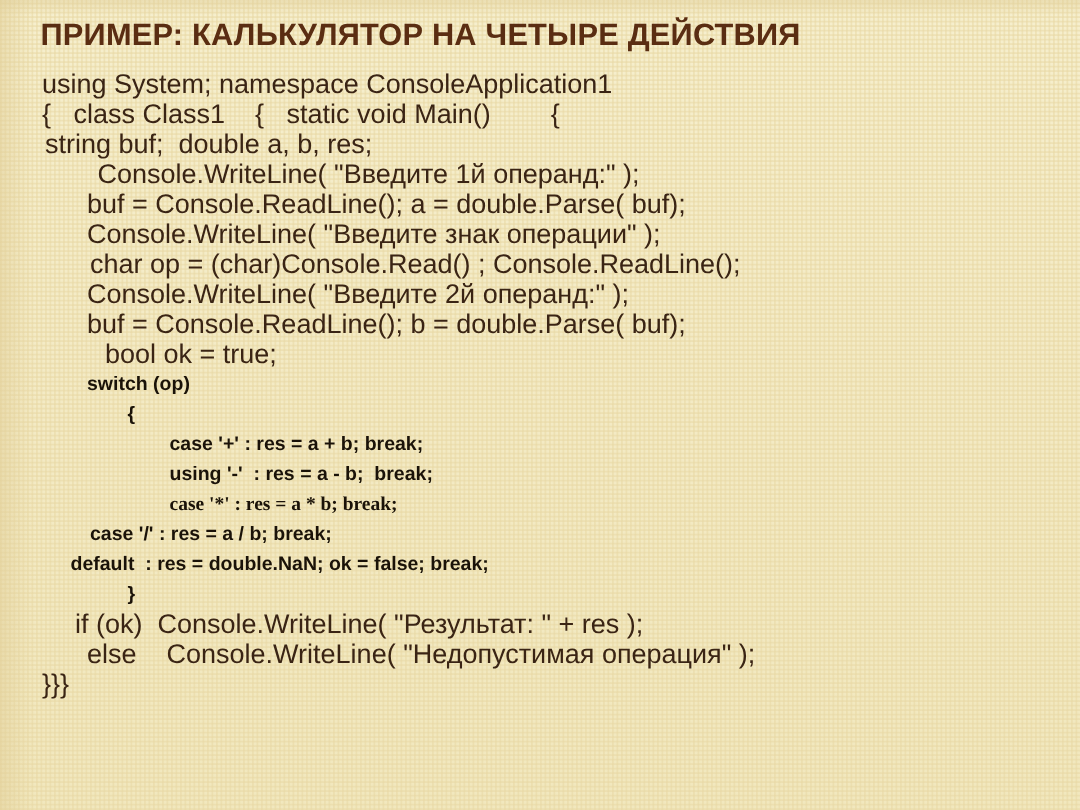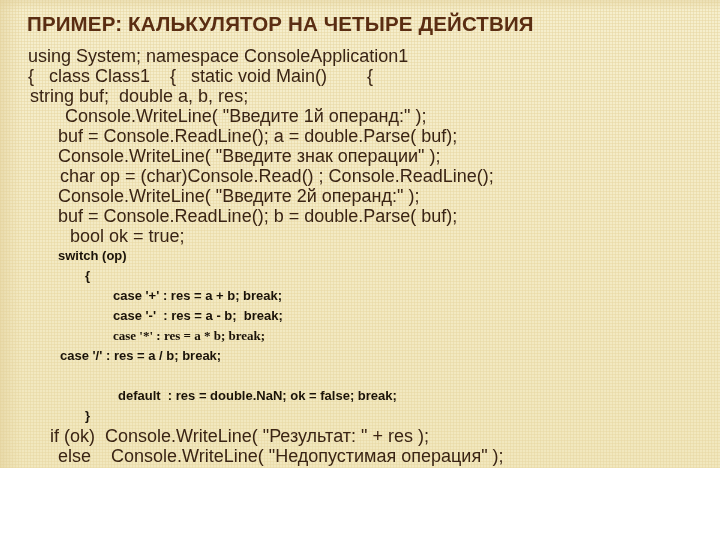--- a/index.html
+++ b/index.html
@@ -10,21 +10,21 @@
   body {
     width: 720px;
     height: 540px;
     overflow: hidden;
     font-family: "Liberation Sans", sans-serif;
   }
 
   #slide {
     position: relative;
     width: 720px;
-    height: 468px;
+    height: 540px;
     box-sizing: border-box;
     background-color: #f4ebc6;
     background-image:
       linear-gradient(0deg, rgba(232,216,164,0.55) 1px, rgba(0,0,0,0) 1px),
       linear-gradient(90deg, rgba(232,216,164,0.55) 1px, rgba(0,0,0,0) 1px),
       linear-gradient(180deg, rgba(246,239,206,0.9) 0%, rgba(243,234,196,0.55) 45%, rgba(240,230,186,0.7) 100%);
     background-size: 3px 3px, 3px 3px, 100% 100%;
     overflow: hidden;
   }
 
@@ -102,23 +102,23 @@
       <div class="code-line" style="padding-left: 65px;">Console.WriteLine( "Введите 1й операнд:" );</div>
       <div class="code-line" style="padding-left: 58px;">buf = Console.ReadLine(); a = double.Parse( buf);</div>
       <div class="code-line" style="padding-left: 58px;">Console.WriteLine( "Введите знак операции" );</div>
       <div class="code-line" style="padding-left: 60px;">char op = (char)Console.Read() ; Console.ReadLine();</div>
       <div class="code-line" style="padding-left: 58px;">Console.WriteLine( "Введите 2й операнд:" );</div>
       <div class="code-line" style="padding-left: 58px;">buf = Console.ReadLine(); b = double.Parse( buf);</div>
       <div class="code-line" style="padding-left: 70px;">bool ok = true;</div>
       <div class="code-line bold" style="padding-left: 58px;">switch (op)</div>
       <div class="code-line bold" style="padding-left: 85px;">{</div>
       <div class="code-line bold" style="padding-left: 113px;">case '+' : res = a + b; break;</div>
-      <div class="code-line bold" style="padding-left: 113px;">case '-'  : res = a - b;  break;</div>
+      <div class="code-line bold" style="padding-left: 113px;">using '-'  : res = a - b;  break;</div>
       <div class="code-line bold" style="padding-left: 113px; font-family: Liberation Serif, serif;">case '*' : res = a * b; break;</div>
       <div class="code-line bold" style="padding-left: 60px;">case '/' : res = a / b; break;</div>
-      <div class="code-line bold" style="padding-left: 118px; margin-top: 20px;">default  : res = double.NaN; ok = false; break;</div>
+      <div class="code-line bold" style="padding-left: 47px;">default  : res = double.NaN; ok = false; break;</div>
       <div class="code-line bold" style="padding-left: 85px;">}</div>
       <div class="code-line" style="padding-left: 50px;">if (ok)  Console.WriteLine( "Результат: " + res );</div>
       <div class="code-line" style="padding-left: 53px;"> else    Console.WriteLine( "Недопустимая операция" );</div>
       <div class="code-line" style="padding-left: 28px;">}}}</div>
     </div>
 
 </div>
 
 </body></html>

